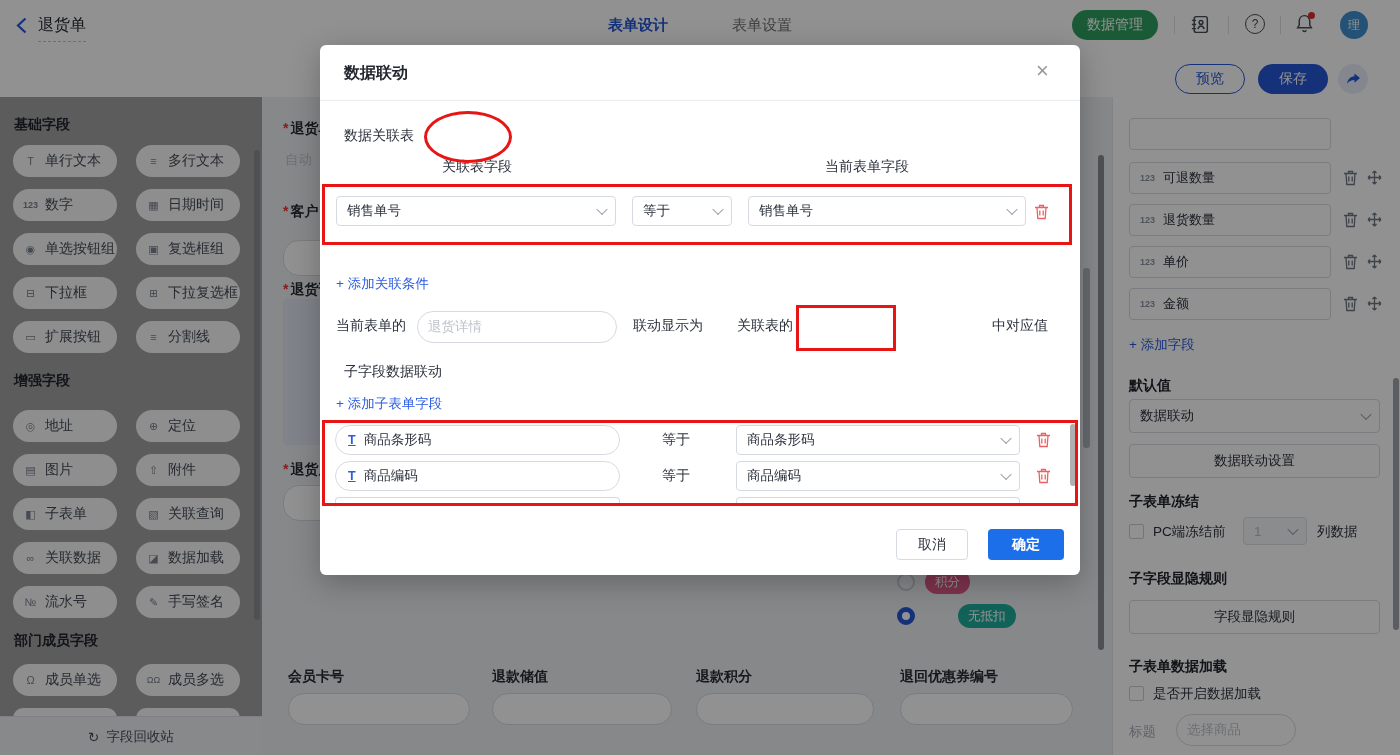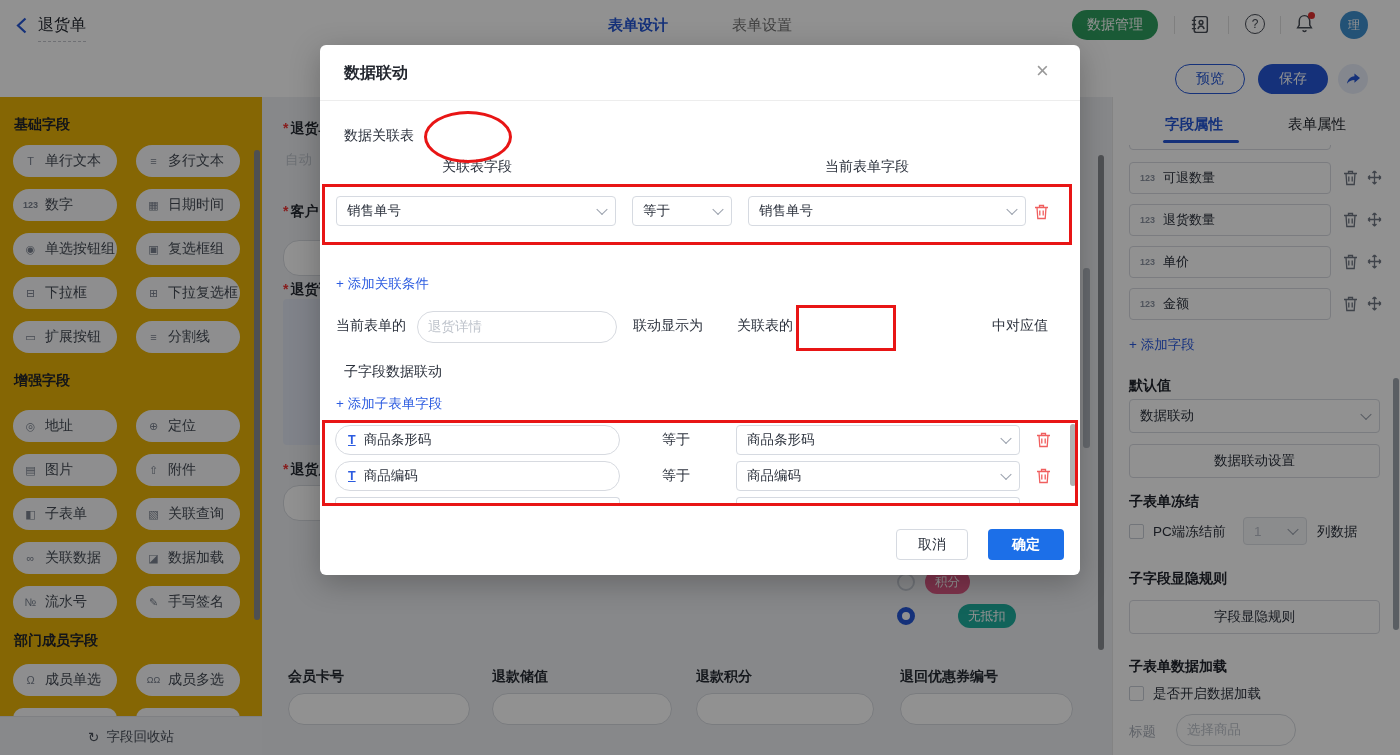--- a/index.html
+++ b/index.html
@@ -7,21 +7,21 @@
        font-family:"Liberation Sans","DejaVu Sans",sans-serif;font-size:14px;color:#23272f;background:#fff;}
   .abs{position:absolute;}
   
   .hdr{position:absolute;left:0;top:0;width:1400px;height:50px;background:#fff;border-bottom:1px solid #ececec;}
   .tbar{position:absolute;left:0;top:50px;width:1400px;height:47px;background:#fff;border-bottom:1px solid #e8e8e8;}
   .navtab{position:absolute;top:16px;font-size:15px;cursor:pointer;}
   .tlink{position:absolute;top:66px;display:flex;align-items:center;gap:7px;color:#2b5be0;font-size:13.5px;cursor:pointer;}
   .pillbtn{position:absolute;border-radius:15px;display:flex;align-items:center;justify-content:center;font-size:14px;box-sizing:border-box;cursor:pointer;}
   .hdivider{position:absolute;top:16px;width:1px;height:18px;background:#e0e0e0;}
   
-  .lsb{position:absolute;left:0;top:97px;width:262px;height:658px;background:#eab308;}
+  .lsb{position:absolute;left:0;top:97px;width:262px;height:658px;background:#a3a3a3;}
   .shead{position:absolute;font-size:14px;font-weight:700;color:#20242c;}
   .fbtn{position:absolute;width:104px;height:32px;border-radius:16px;background:#f9fafb;display:flex;align-items:center;padding:0 9px;box-sizing:border-box;gap:6px;cursor:pointer;}
   .fbtn .fi{font-size:11px;color:#7b8290;width:17px;text-align:center;flex:none;}
   .fbtn .fl{font-size:14px;color:#454b55;white-space:nowrap;}
   .fpart{position:absolute;width:104px;height:10px;border-radius:16px 16px 0 0;background:#f9fafb;}
   
   .cnv{position:absolute;left:262px;top:97px;width:850px;height:658px;background:#eef0f3;}
   .flabel{position:absolute;font-size:14px;font-weight:600;color:#262b33;white-space:nowrap;}
   .req{color:#e33;margin-right:2px;font-weight:700;}
   .ibox{position:absolute;background:#fff;border:1px solid #d7dae0;border-radius:16px;box-sizing:border-box;}
@@ -240,25 +240,20 @@
   <div class="flabel" style="left:492px;top:668px;">退款储值</div>
   <div class="flabel" style="left:696px;top:668px;">退款积分</div>
   <div class="flabel" style="left:900px;top:668px;">退回优惠券编号</div>
   <div class="ibox" style="left:288px;top:693px;width:182px;height:32px;"></div>
   <div class="ibox" style="left:492px;top:693px;width:180px;height:32px;"></div>
   <div class="ibox" style="left:696px;top:693px;width:178px;height:32px;"></div>
   <div class="ibox" style="left:900px;top:693px;width:173px;height:32px;"></div>
 
   <div class="rsb">
     <div class="prow" style="left:16px;top:21px;z-index:0;"></div>
-    <div class="abs" style="left:0;top:0;width:288px;height:48px;background:#fff;z-index:1;">
-      <span class="abs" style="left:52px;top:18px;font-size:14.5px;color:#2557d6;font-weight:600;">字段属性</span>
-      <div class="abs" style="left:50px;top:43px;width:76px;height:3px;background:#2557d6;border-radius:2px;"></div>
-      <span class="abs" style="left:175px;top:18px;font-size:14.5px;color:#23272f;">表单属性</span>
-    </div>
 
     <div class="prow" style="left:16px;top:65px;">
         <span class="num">123</span>
         <span class="pl">可退数量</span>
       </div>
     <span class="gicon" style="left:230px;top:73px;"><svg width="15" height="16" viewBox="0 0 15 16" stroke="currentColor" fill="none" stroke-width="1.3">
           <path d="M1 3.5h13M5.5 3V1.5h4V3M3 3.5l.8 11h7.4l.8-11M5.8 6.5v5M9.2 6.5v5"></path>
         </svg></span>
     <span class="gicon" style="left:254px;top:73px;"><svg width="15" height="15" viewBox="0 0 15 15" stroke="currentColor" fill="none" stroke-width="1.3">
           <path d="M7.5 1v13M1 7.5h13M7.5 1l-2 2M7.5 1l2 2M7.5 14l-2-2M7.5 14l2-2M1 7.5l2-2M1 7.5l2 2M14 7.5l-2-2M14 7.5l-2 2"></path>

